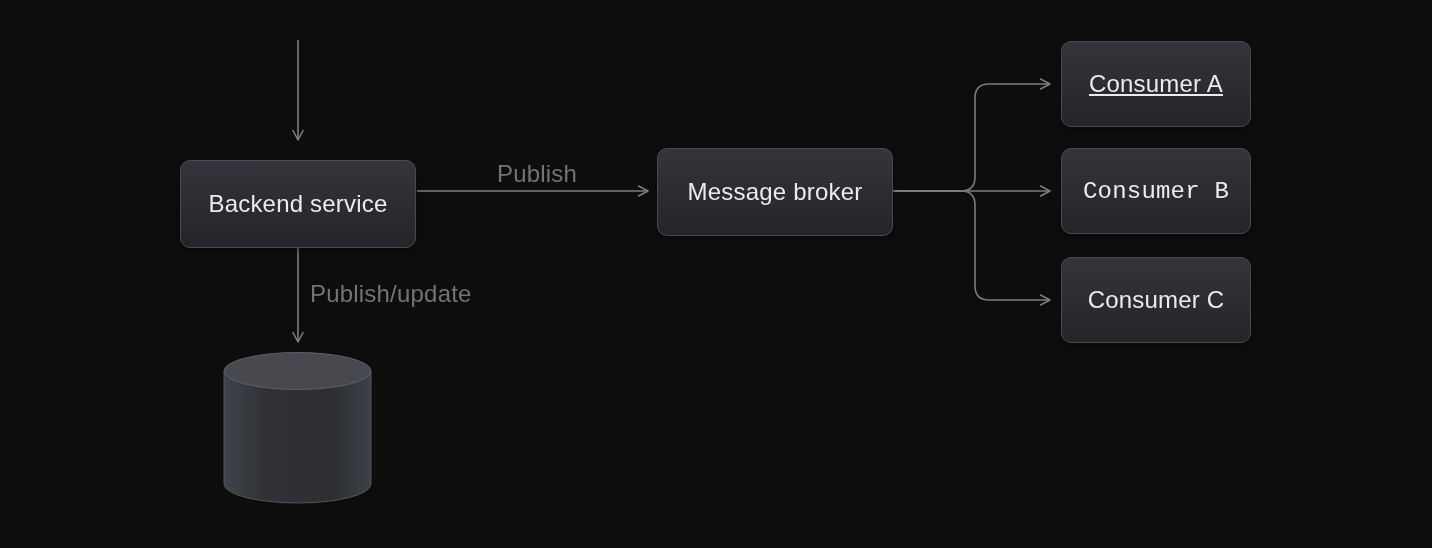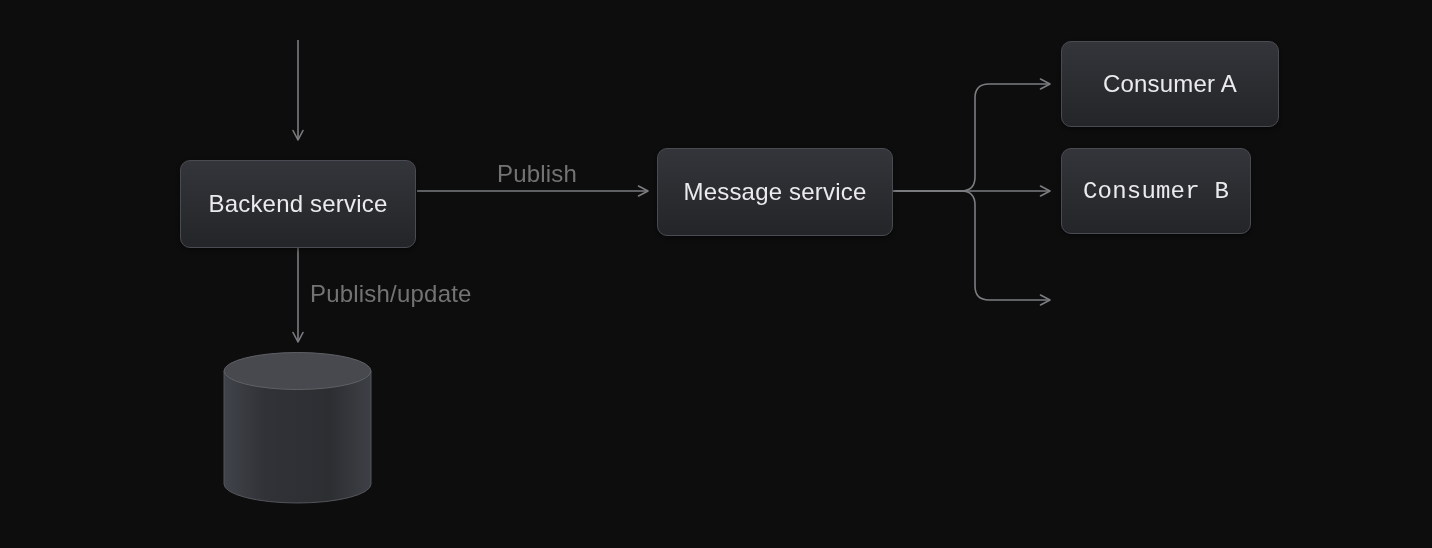--- a/index.html
+++ b/index.html
@@ -30,21 +30,21 @@
     border-radius: 10px;
     color: #ebebed;
     font-size: 24px;
     letter-spacing: 0.2px;
     box-sizing: border-box;
     box-shadow: 0 2px 4px rgba(0,0,0,0.45);
     white-space: nowrap;
   }
   .node-backend   { left: 180px;  top: 148px; width: 236px; height: 88px; margin-top: 12px; }
   .node-broker    { left: 657px;  top: 148px; width: 236px; height: 88px; }
-  .node-consumer-a{ left: 1061px; top: 41px;  width: 218px; height: 86px; }
+  .node-consumer-a{ left: 1061px; top: 41px;  width: 190px; height: 86px; text-decoration: underline; }
   .node-consumer-b{ left: 1061px; top: 148px; width: 190px; height: 86px; font-family: Liberation Mono, monospace; }
   .node-consumer-c{ left: 1061px; top: 257px; width: 190px; height: 86px; }
   .edge-label {
     position: absolute;
     color: #737373;
     font-size: 24px;
     letter-spacing: 0.2px;
     white-space: nowrap;
   }
   .label-publish {
@@ -81,31 +81,34 @@
       <path d="M893 191 H1050" marker-end="url(#chev)"></path>
       <path d="M893 191 H961 Q975 191 975 205 V286 Q975 300 989 300 H1050" marker-end="url(#chev)"></path>
     </g>
   </svg>
 
   <div class="node node-backend">
     <span>Backend service</span>
   </div>
 
   <div class="node node-broker">
-    <span>Message service</span>
+    <span>Message broker</span>
   </div>
 
   <div class="node node-consumer-a">
     <span>Consumer A</span>
   </div>
 
   <div class="node node-consumer-b">
     <span>Consumer B</span>
   </div>
 
+  <div class="node node-consumer-c">
+    <span>Consumer C</span>
+  </div>
 
   <div class="edge-label label-publish">Publish</div>
 
   <div class="edge-label label-insert">Publish/update</div>
 
   <svg class="db-cylinder" width="150" height="153" viewBox="0 0 150 153">
     <defs>
       <linearGradient id="cylBody" x1="0" y1="0" x2="1" y2="0">
         <stop offset="0" stop-color="#404349"></stop>
         <stop offset="0.28" stop-color="#303237"></stop>

